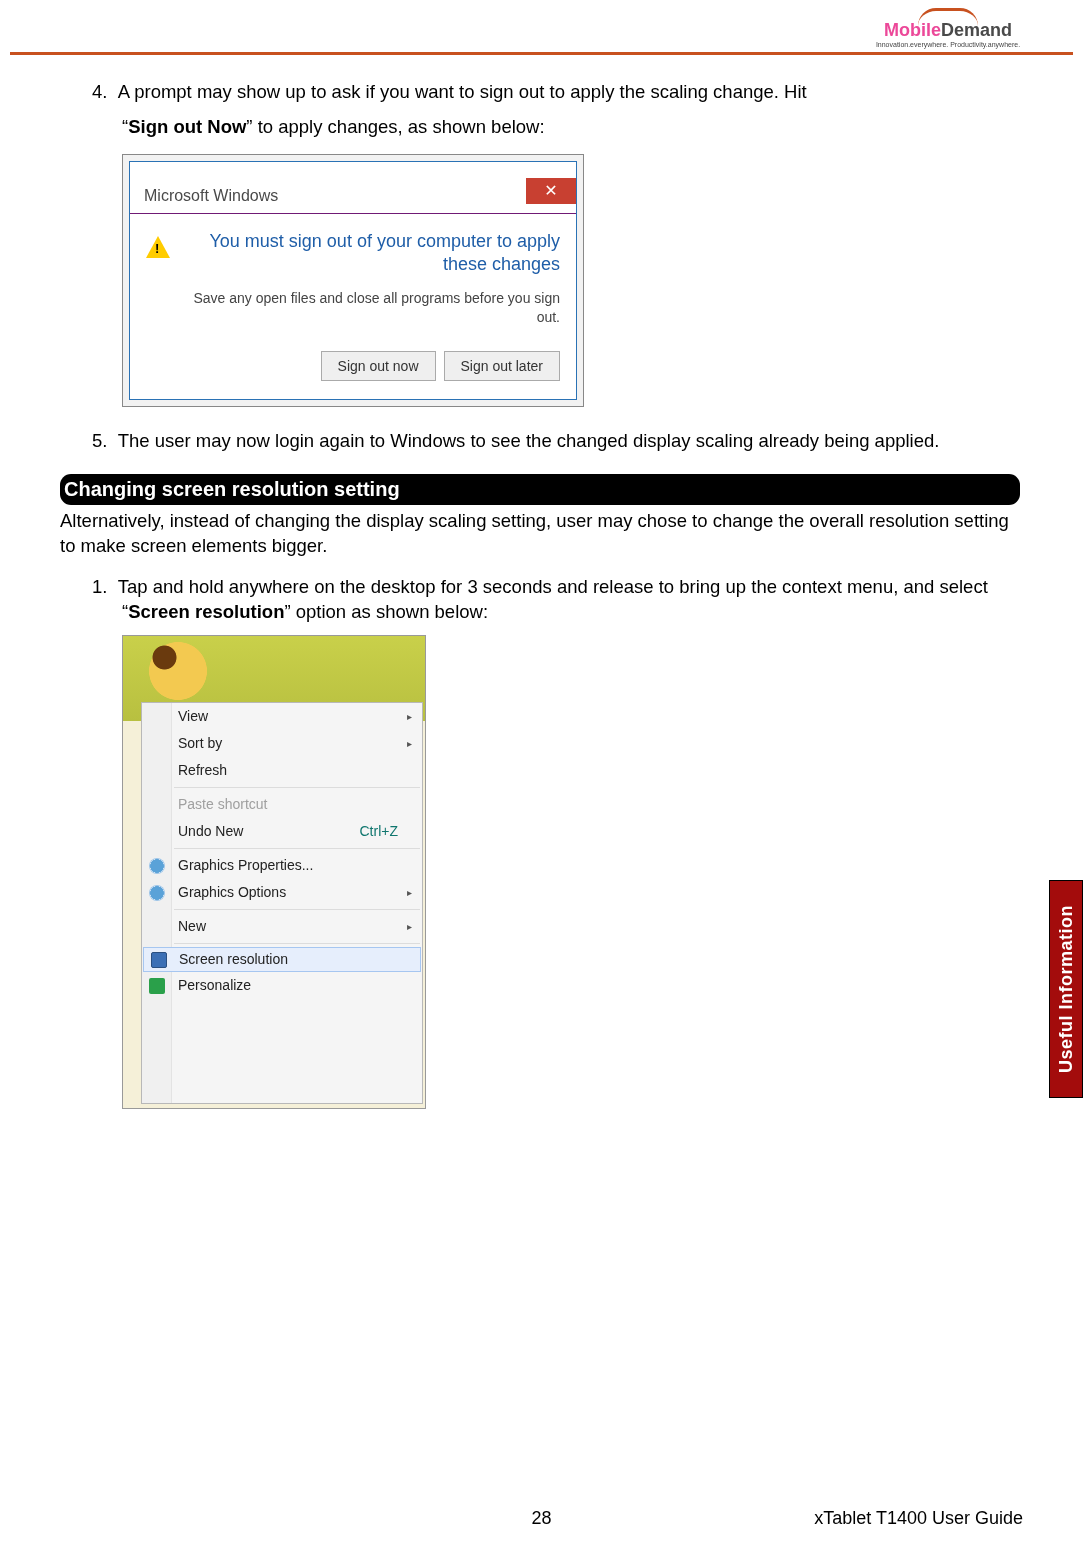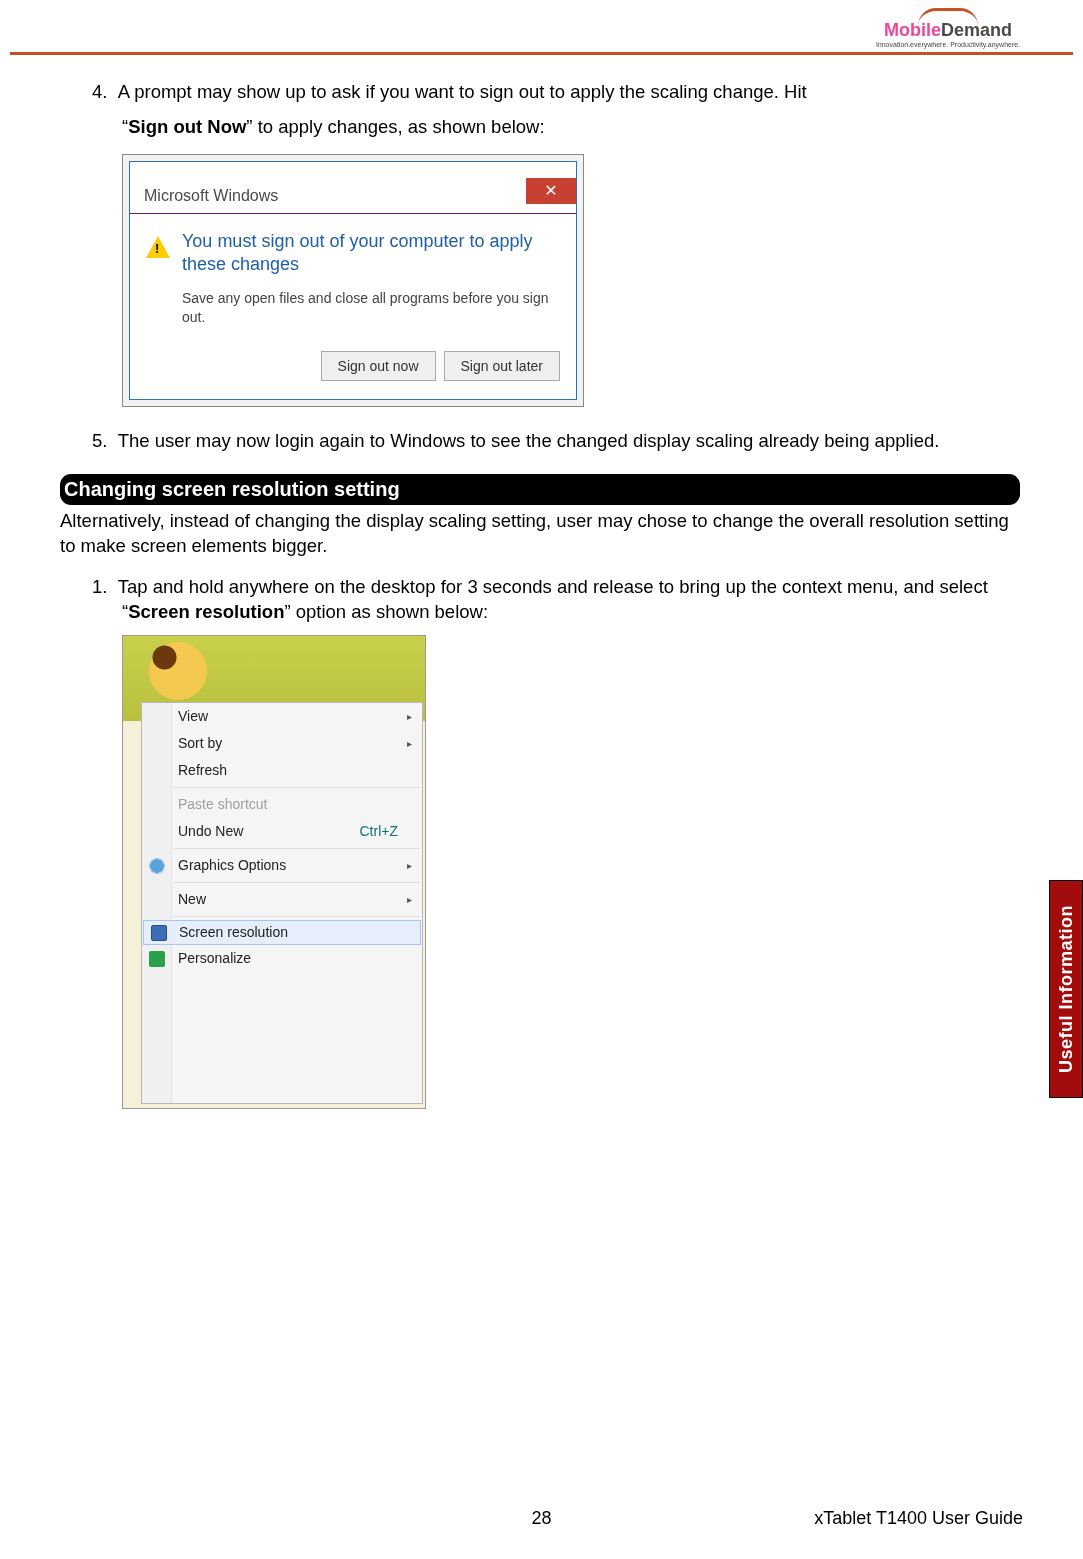--- a/index.html
+++ b/index.html
@@ -108,20 +108,21 @@
     height: 26px;
     background: #c84031;
     color: #fff;
     display: flex;
     align-items: center;
     justify-content: center;
     font-size: 16px;
   }
   .dialog-body {
     padding: 16px 16px 18px 16px;
+    text-align: right;
   }
   .dialog-row1 {
     display: flex;
     gap: 12px;
   }
   .warn-icon {
     width: 0; height: 0;
     border-left: 12px solid transparent;
     border-right: 12px solid transparent;
     border-bottom: 22px solid #ffcc00;
@@ -344,20 +345,24 @@
         <div class="ctx-item disabled">
           <span>Paste shortcut</span>
         </div>
         <div class="ctx-item">
           <span>Undo New</span>
           <span class="shortcut">Ctrl+Z</span>
         </div>
         <div class="ctx-sep"></div>
         <div class="ctx-item">
           <span class="mini-icon intel"></span>
+          <span>Graphics Properties...</span>
+        </div>
+        <div class="ctx-item">
+          <span class="mini-icon intel"></span>
           <span>Graphics Options</span>
             <span class="arrow">▸</span>
         </div>
         <div class="ctx-sep"></div>
         <div class="ctx-item">
           <span>New</span>
             <span class="arrow">▸</span>
         </div>
         <div class="ctx-sep"></div>
         <div class="ctx-item selected-row">

